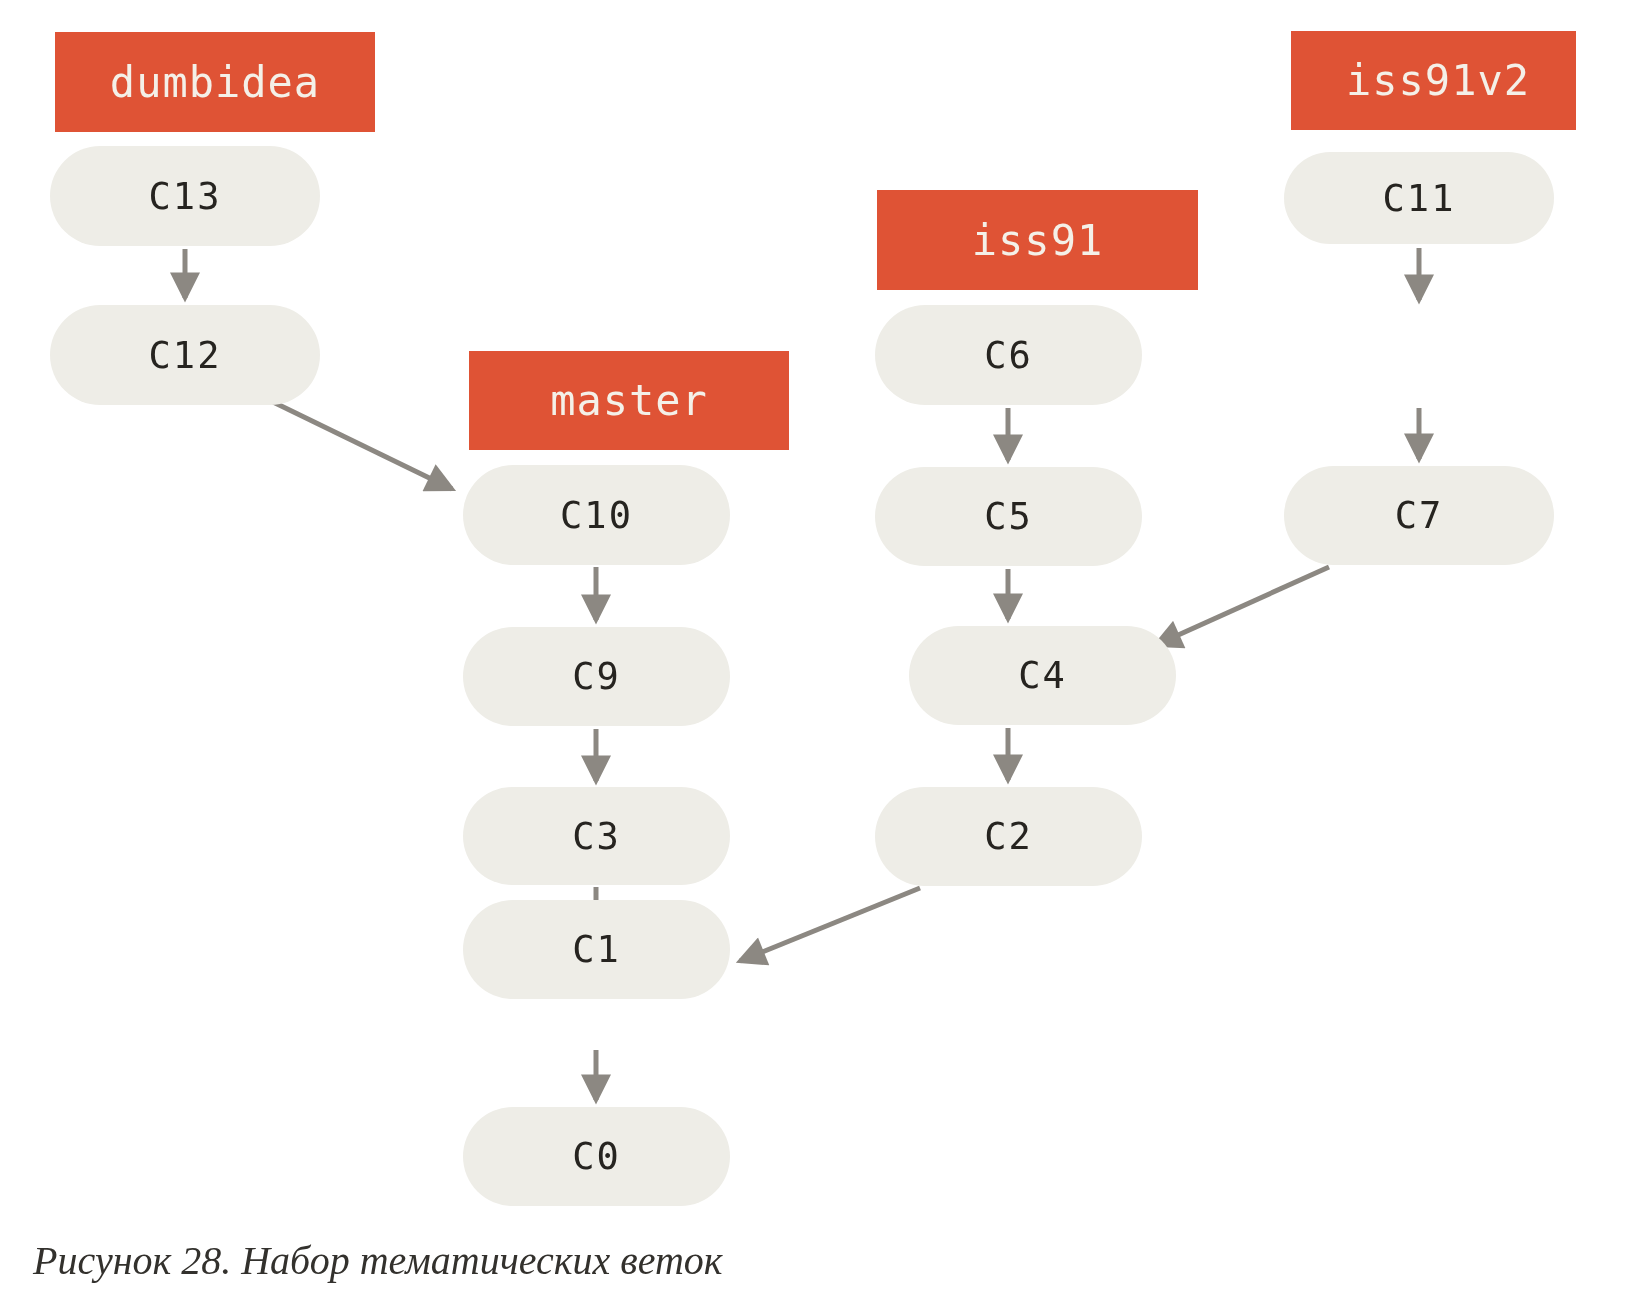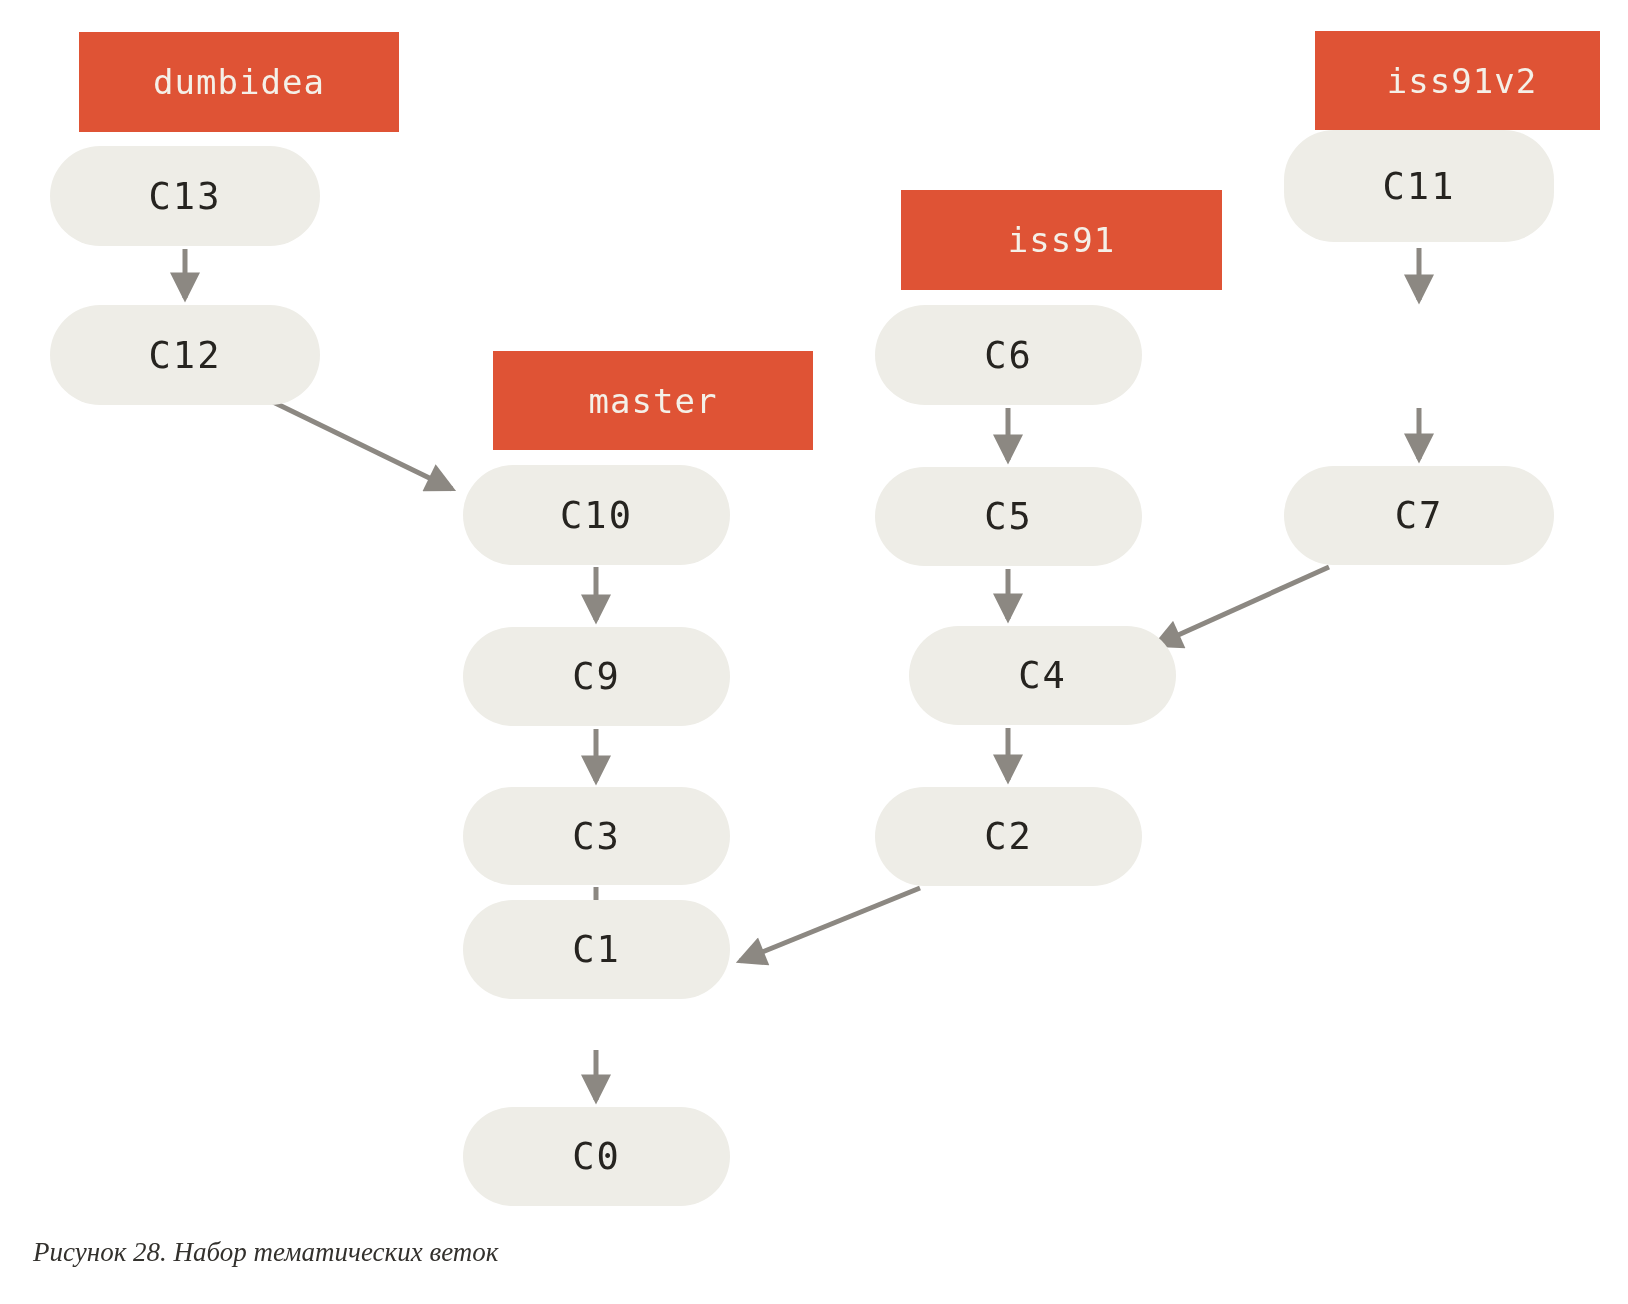--- a/index.html
+++ b/index.html
@@ -32,42 +32,41 @@
     fill: none;
   }
   .arrowhead { fill: var(--arrow); }
   .branch-label {
     position: absolute;
     background: var(--accent);
     color: var(--label_text);
     display: flex;
     align-items: center;
     justify-content: center;
-    font-size: 34px;
+    font-size: 42px;
     letter-spacing: 1px;
-    margin-left: 24px;
   }
   .commit {
     position: absolute;
     background: var(--commit_fill);
     color: var(--commit_text);
     border-radius: 50px;
     display: flex;
     align-items: center;
     justify-content: center;
     font-size: 37px;
     letter-spacing: 2px;
   }
   .caption {
     position: absolute;
     left: 33px;
     top: 1237px;
     font-family: "Liberation Serif", serif;
     font-style: italic;
-    font-size: 27px;
+    font-size: 40px;
     color: var(--caption_text);
     white-space: nowrap;
   }
 </style>
 </head>
 <body>
 
 <div class="canvas">
 
   <svg class="arrows" width="1628" height="1304" viewBox="0 0 1628 1304" xmlns="http://www.w3.org/2000/svg">
@@ -103,18 +102,18 @@
   <div class="commit" style="left:463px; top:627px;  width:267px; height:99px;">C9</div>
   <div class="commit" style="left:463px; top:787px;  width:267px; height:98px;">C3</div>
   <div class="commit" style="left:463px; top:900px;  width:267px; height:99px;">C1</div>
   <div class="commit" style="left:463px; top:1107px; width:267px; height:99px;">C0</div>
 
   <div class="commit" style="left:875px; top:305px; width:267px; height:100px;">C6</div>
   <div class="commit" style="left:875px; top:467px; width:267px; height:99px;">C5</div>
   <div class="commit" style="left:909px; top:626px; width:267px; height:99px;">C4</div>
   <div class="commit" style="left:875px; top:787px; width:267px; height:99px;">C2</div>
 
-  <div class="commit" style="left:1284px; top:130px; width:270px; height:112px;">C11</div>
+  <div class="commit" style="left:1284px; top:152px; width:270px; height:92px;">C11</div>
   <div class="commit" style="left:1284px; top:466px; width:270px; height:99px;">C7</div>
 
   <div class="caption">Рисунок 28. Набор тематических веток</div>
 
 </div>
 
 </body></html>

